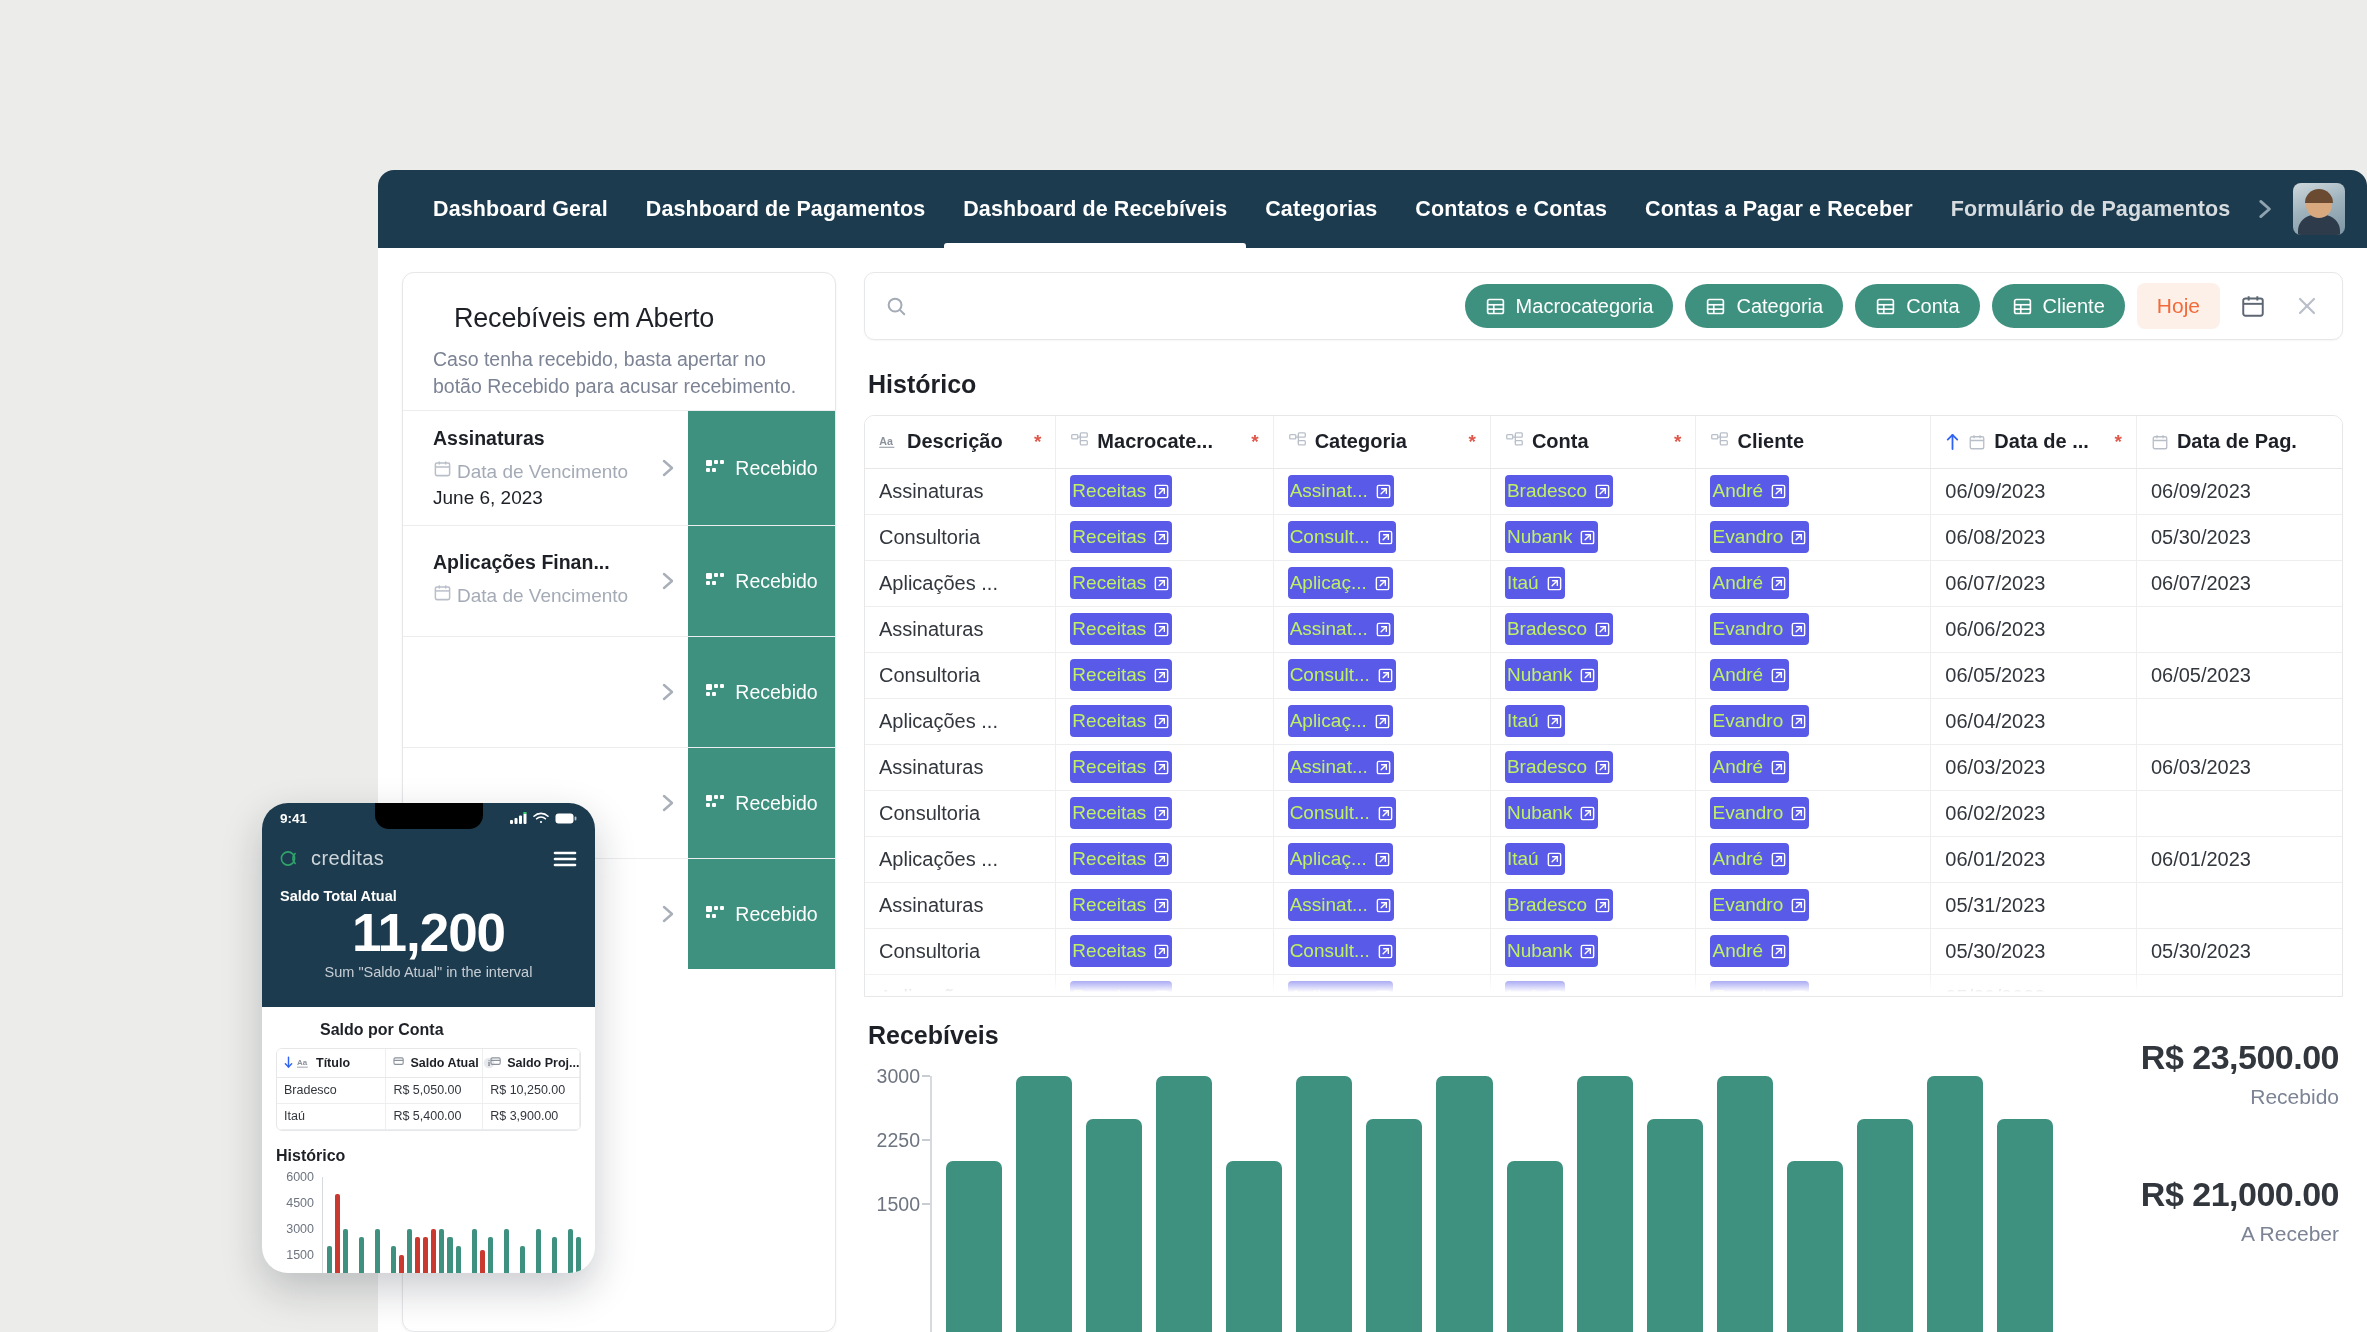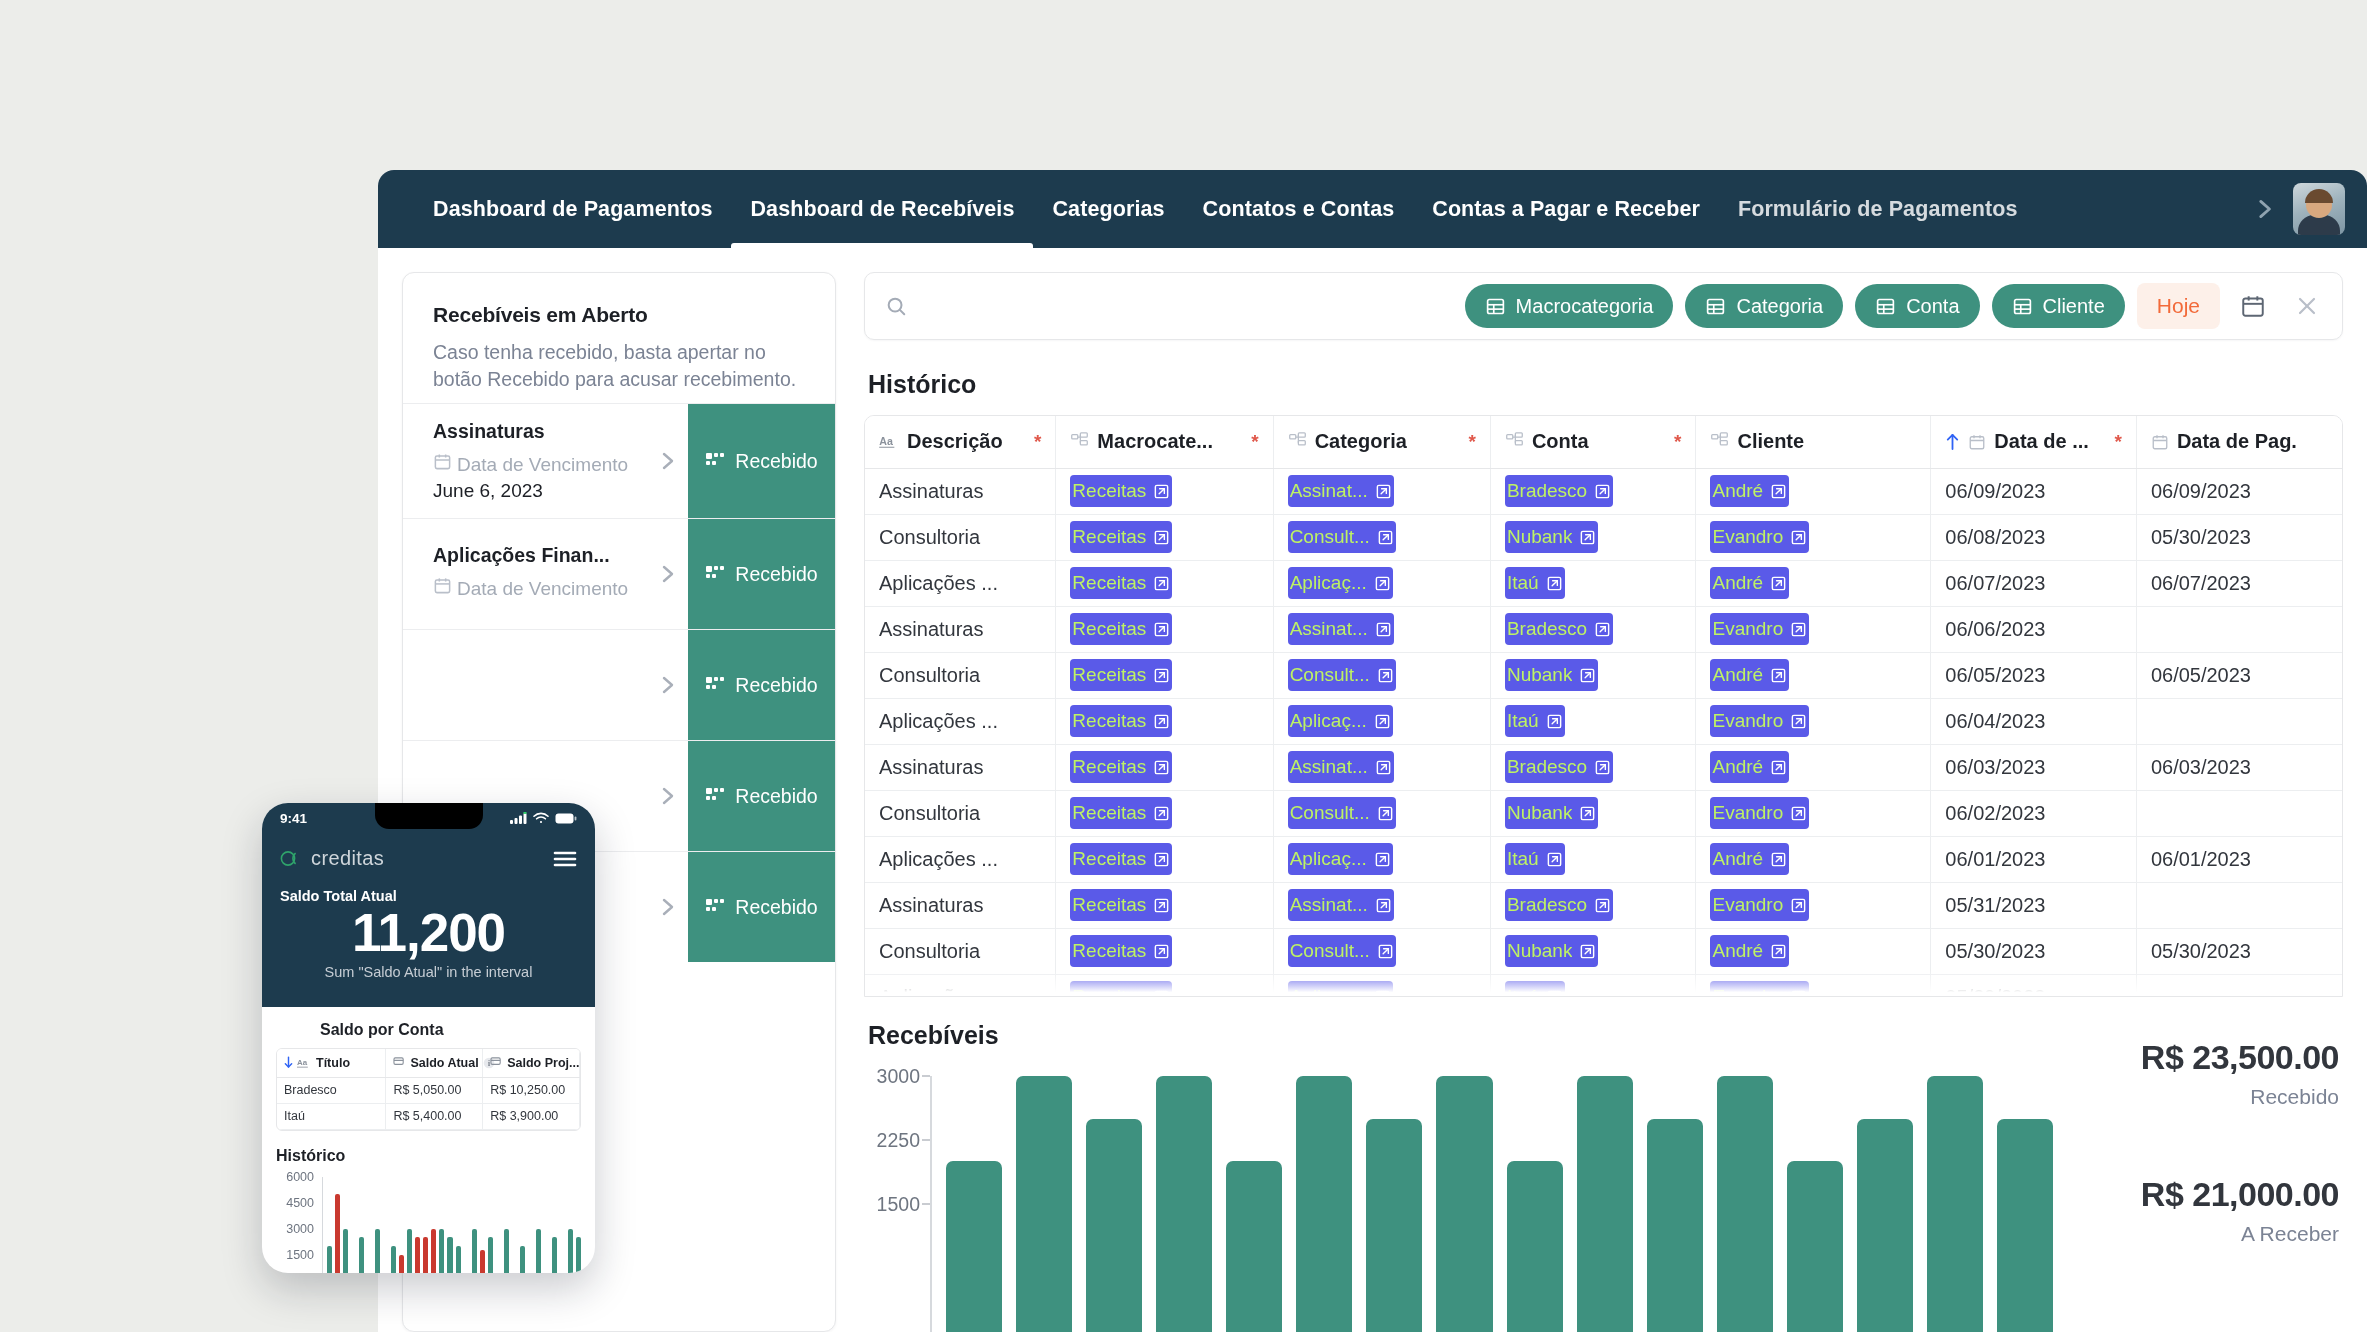--- a/index.html
+++ b/index.html
@@ -102,22 +102,23 @@
     width: 434px;
     flex: none;
     background: #ffffff;
     border: 1px solid #e6e7e9;
     border-radius: 12px;
     overflow: hidden;
     box-shadow: 0 1px 3px rgba(16,24,40,.05);
   }
   #left-card-head { padding: 30px 30px 10px 30px; }
   #left-title {
-    font-size: 21px; font-weight: 700; color: #1d2026;
+    font-size: 27px; font-weight: 400; color: #1d2026;
     letter-spacing: -.2px;
+    margin-left: 21px;
   }
   #left-sub {
     margin-top: 12px;
     font-size: 19.5px; line-height: 27px;
     color: #7b8394;
   }
   #left-search {
     margin: 20px 0 0 0;
     height: 48px;
     background: #f4f5f7;
@@ -389,20 +390,23 @@
   #phone-plot .pb { flex: 1; border-radius: 2px 2px 0 0; }
 
   .ico { display: inline-flex; align-items: center; justify-content: center; flex: none; }
 </style>
 </head>
 <body>
 
 <div id="app-window">
 
   <div id="navbar">
+    <div class="nav-tab">
+        <span>Dashboard Geral</span>
+      </div>
     <div class="nav-tab">
         <span>Dashboard de Pagamentos</span>
       </div>
     <div class="nav-tab active">
         <span>Dashboard de Recebíveis</span>
       </div>
     <div class="nav-tab">
         <span>Categorias</span>
       </div>
     <div class="nav-tab">

